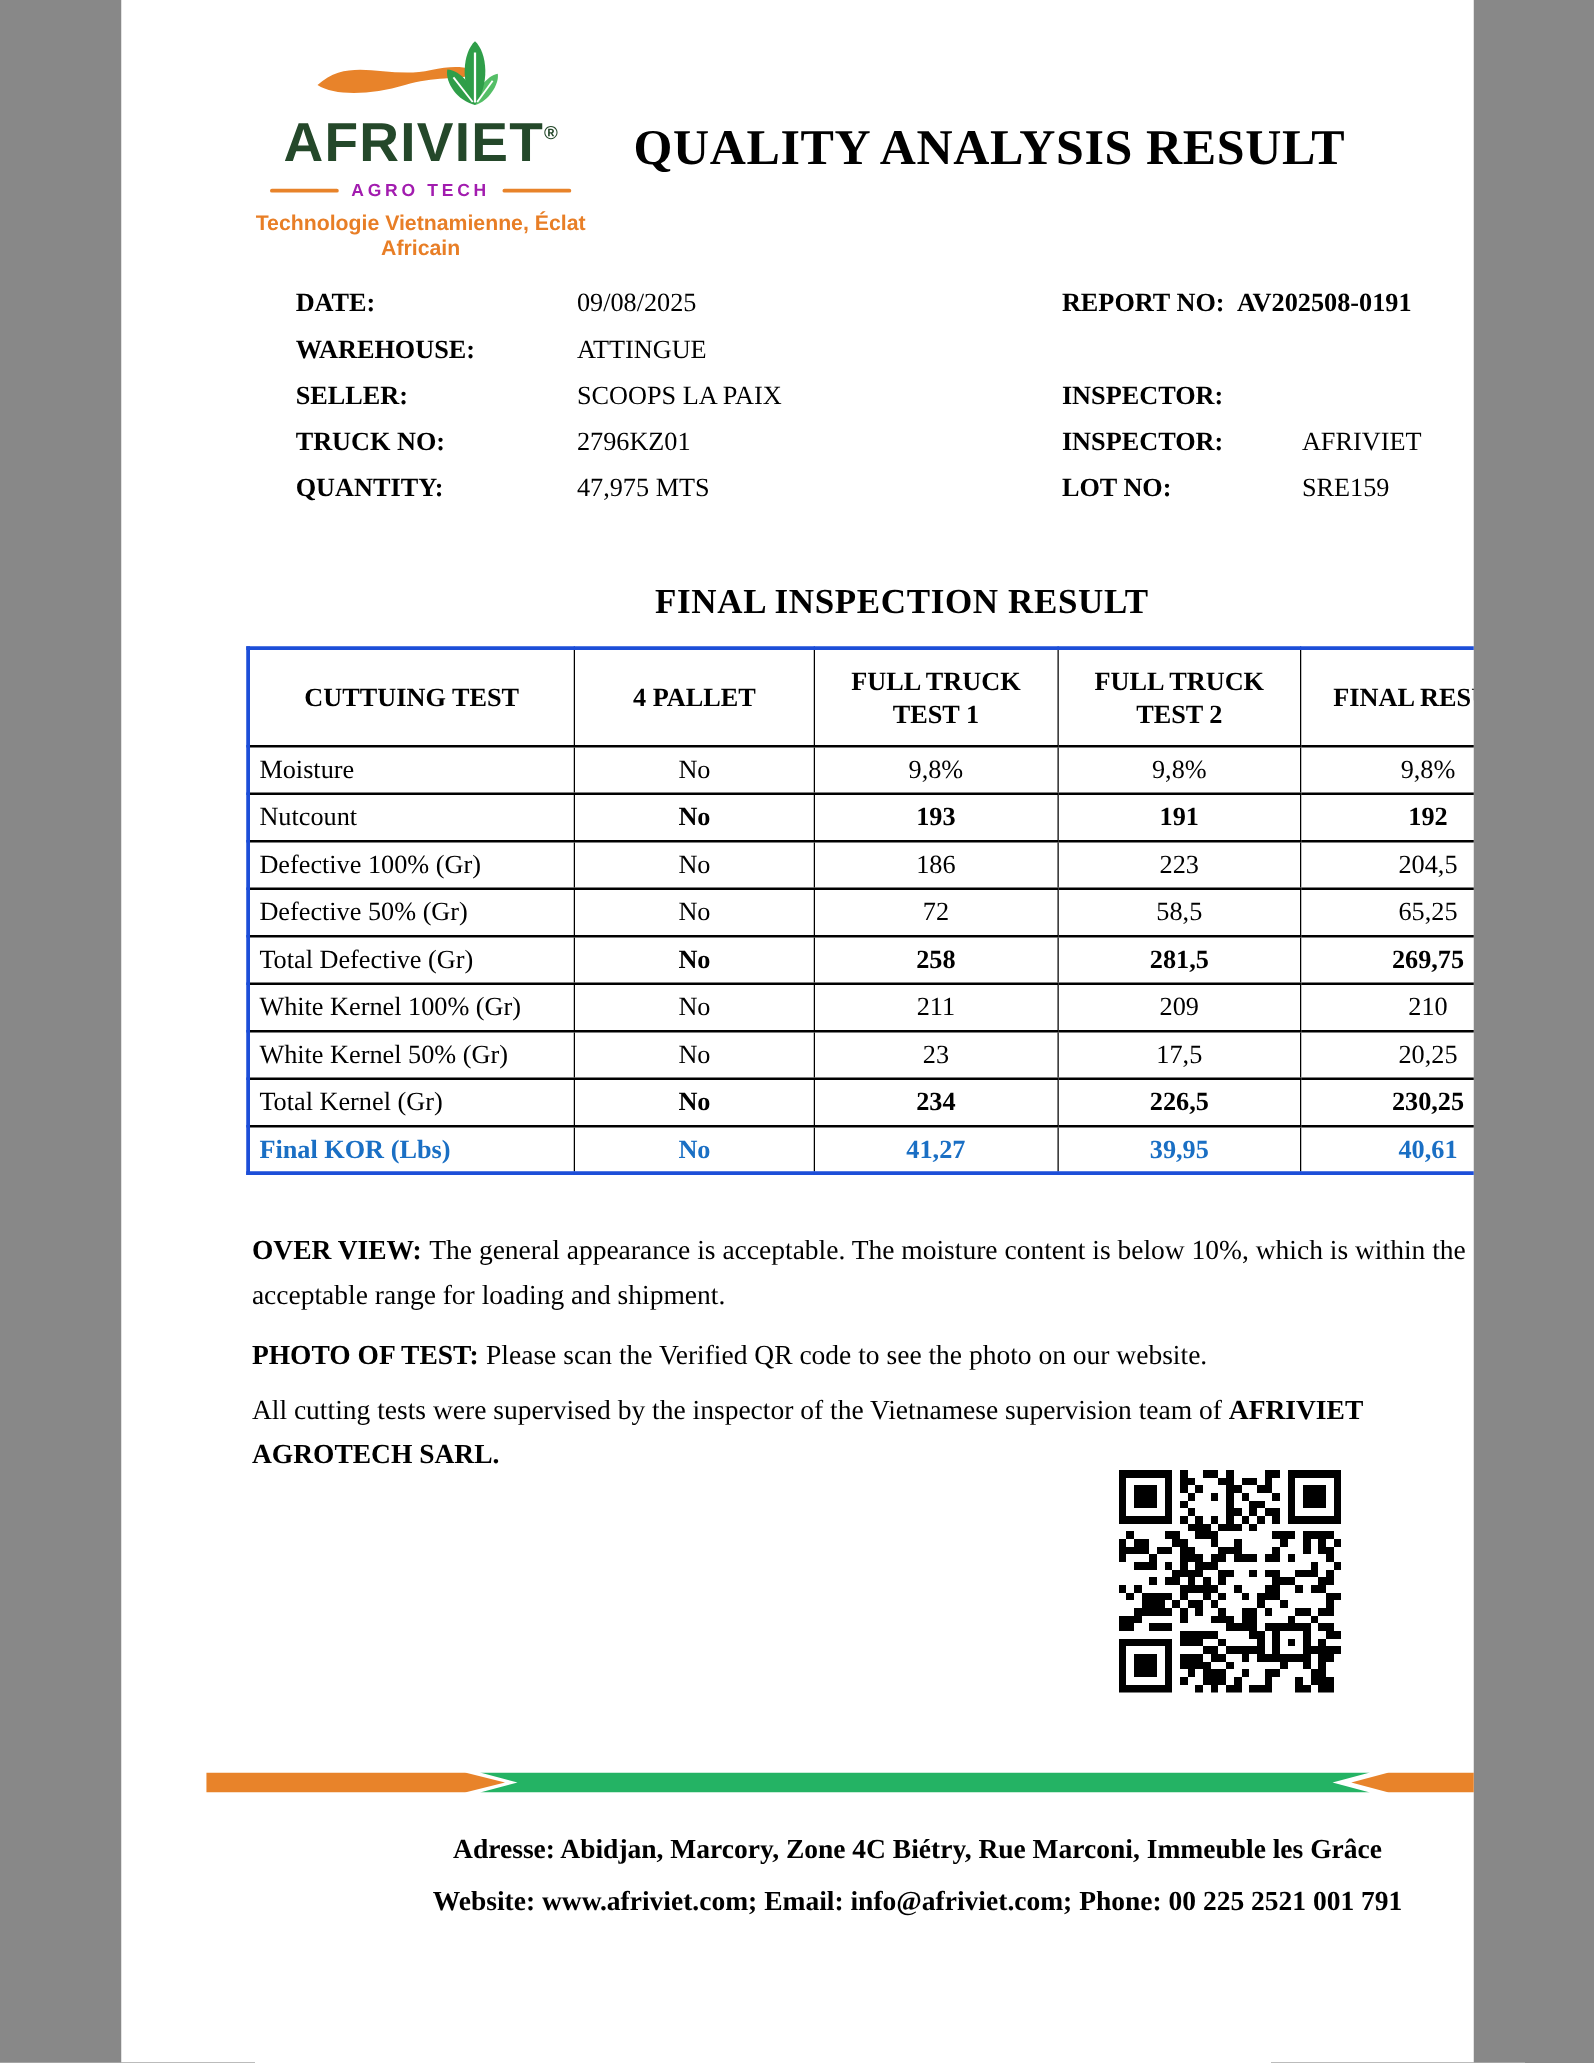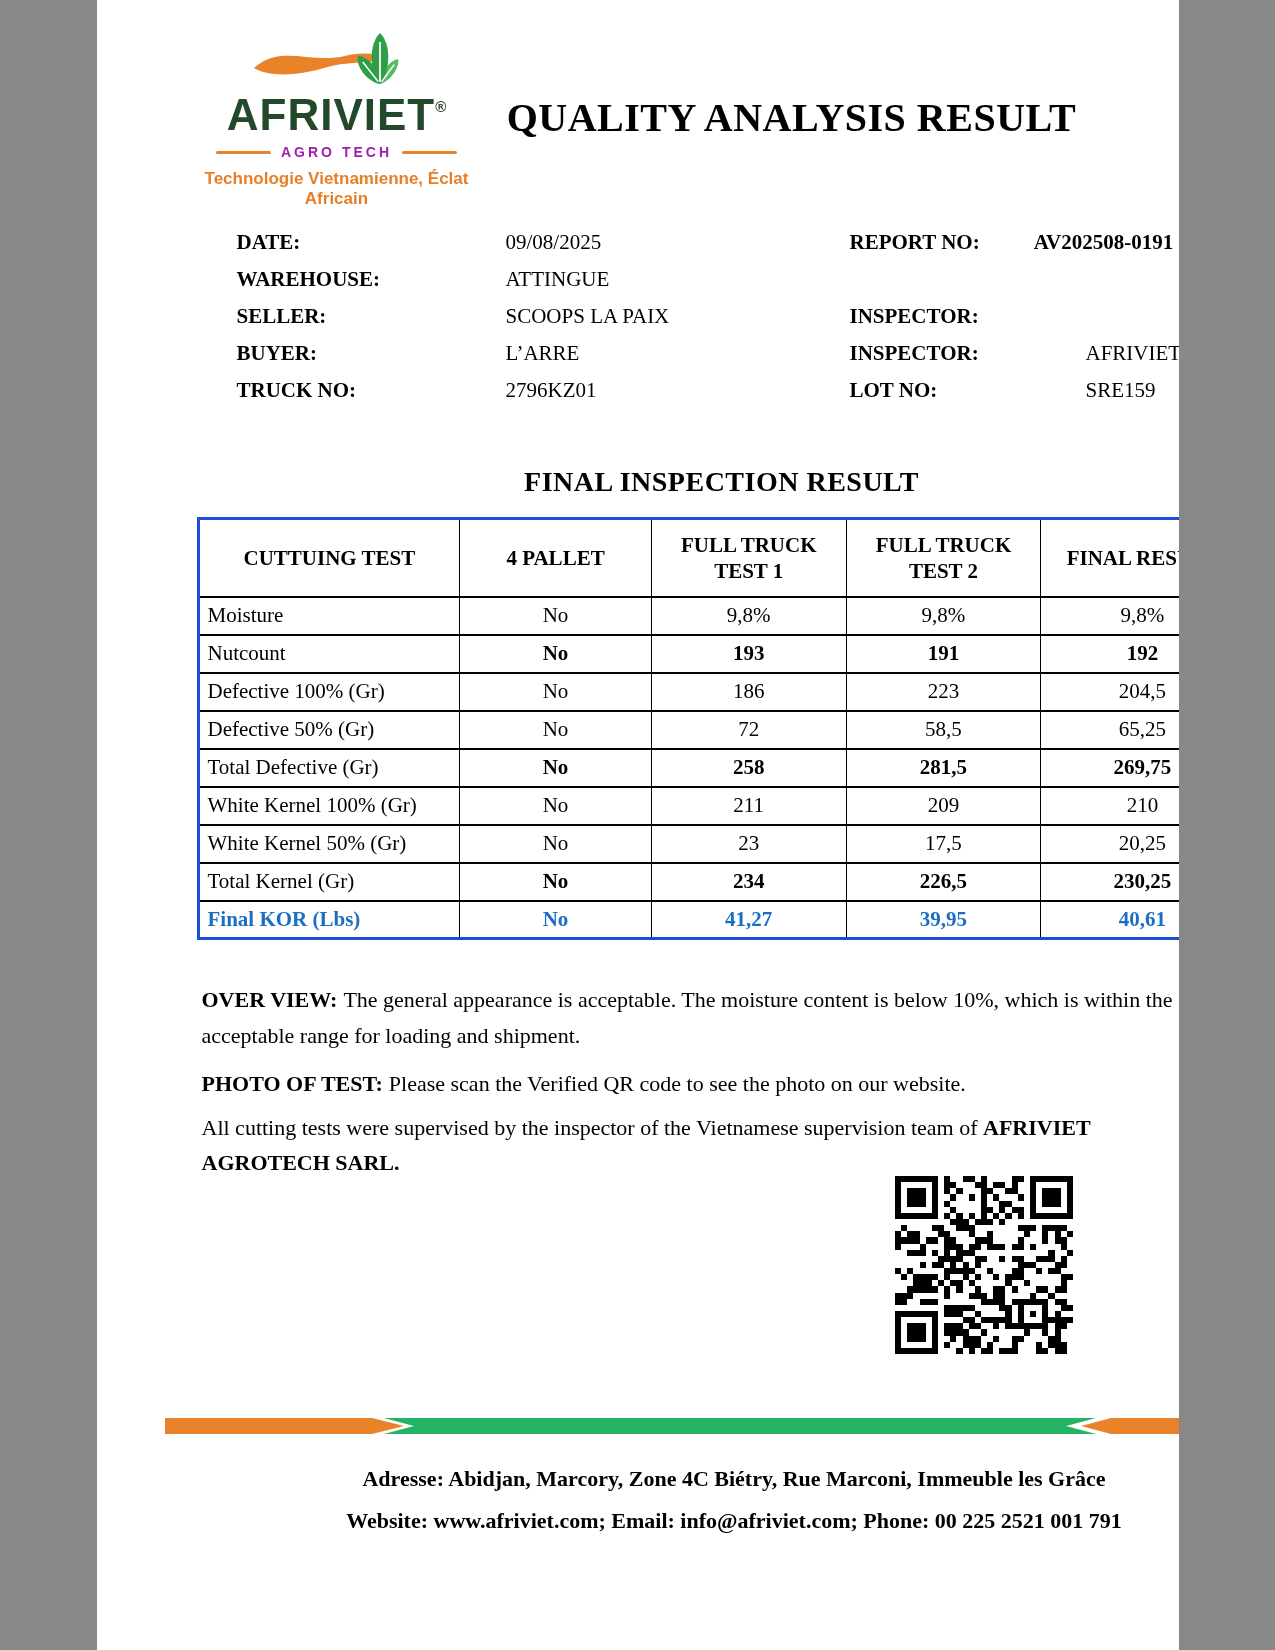--- a/index.html
+++ b/index.html
@@ -25,21 +25,21 @@
 
   
   .doc-title { position:absolute; left:380px; top:94px; width:630px; text-align:center;
                font-size:40px; font-weight:bold; letter-spacing:0.5px; }
 
   
   .info { position:absolute; left:140px; top:224px; width:1060px; }
   .info-col { position:absolute; top:0; }
   .info-col.left  { left:0; width:560px; }
   .info-col.right { left:613px; width:440px; }
-  .irow { height:37px; display:flex; align-items:center; font-size:21px; white-space:nowrap;gap:44px; }
+  .irow { height:37px; display:flex; align-items:center; font-size:21px; white-space:nowrap; }
   .ilabel { font-weight:bold; }
   .info-col.left .ilabel { width:225px; flex:none; }
   .r-fixed .ilabel { width:192px; flex:none; }
   .r-inline .ilabel { width:auto; margin-right:10px; }
   .r-inline .ivalue { font-weight:bold; }
 
   
   .section-title { position:absolute; left:100px; top:466px; width:1050px; text-align:center;
                    font-size:28px; font-weight:bold; letter-spacing:0.5px; }
   table.inspection { position:absolute; left:100px; top:517px; width:1050px;
@@ -110,26 +110,26 @@
         </div>
       <div class="irow">
           <span class="ilabel">WAREHOUSE:</span>
           <span class="ivalue">ATTINGUE</span>
         </div>
       <div class="irow">
           <span class="ilabel">SELLER:</span>
           <span class="ivalue">SCOOPS LA PAIX</span>
         </div>
       <div class="irow">
-          <span class="ilabel">BUYER:</span>
-          <span class="ivalue">L’ARRE</span>
-        </div>
-      <div class="irow">
           <span class="ilabel">TRUCK NO:</span>
           <span class="ivalue">2796KZ01</span>
+        </div>
+      <div class="irow">
+          <span class="ilabel">QUANTITY:</span>
+          <span class="ivalue">47,975 MTS</span>
         </div>
     </div>
     <div class="info-col right">
       <div class="irow r-inline">
           <span class="ilabel">REPORT NO:</span>
           <span class="ivalue">AV202508-0191</span>
         </div>
       <div class="irow"></div>
       <div class="irow r-fixed">
           <span class="ilabel">INSPECTOR:</span>

